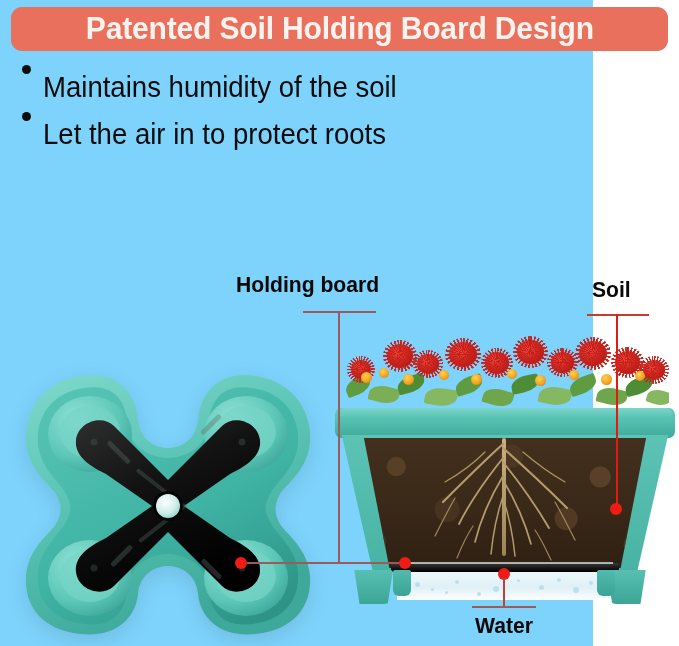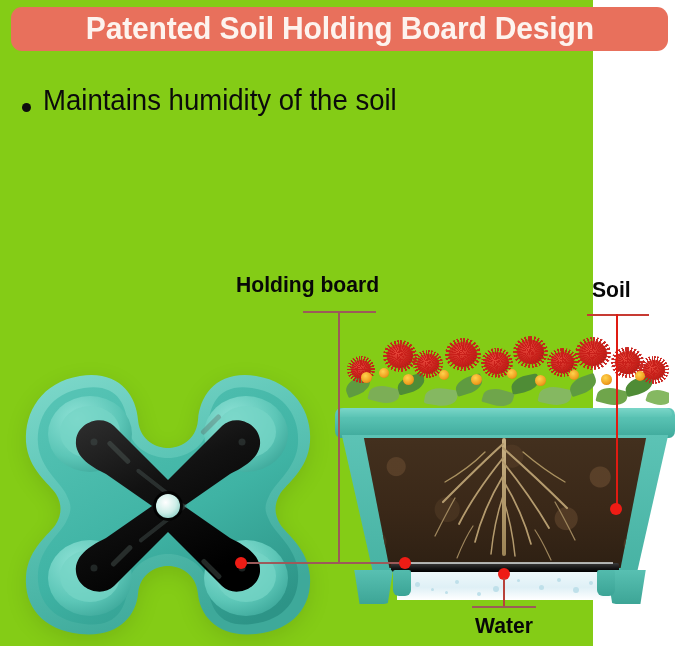--- a/index.html
+++ b/index.html
@@ -2,37 +2,37 @@
 <html><head>
 <meta charset="utf-8">
 <style>
   * { margin:0; padding:0; box-sizing:border-box; }
   html,body { background:#ffffff; }
   body {
     width:679px; height:646px;
     font-family:"Liberation Sans","DejaVu Sans",sans-serif;
     overflow:hidden; position:relative;
   }
-  #infographic { position:relative; width:593px; height:646px; background:#84cc16; }
+  #infographic { position:relative; width:593px; height:646px; background:#7dd3fc; }
 
   
   .banner {
     position:absolute; left:11px; top:7px; width:657px; height:44px;
     background:#e8705c; border-radius:11px;
     display:flex; align-items:center; justify-content:center;
   }
   .banner-title {
     color:#fdf3ee; font-size:31px; font-weight:bold;
     letter-spacing:-0.2px; white-space:nowrap;
     transform:scaleX(0.97); transform-origin:center;
   }
 
   
   .bullets { position:absolute; left:22px; top:70px; width:640px; }
-  .bullet-row { display:flex; align-items:flex-end; height:47px; }
+  .bullet-row { display:flex; align-items:flex-start; height:47px; }
   .bullet-dot {
     width:9px; height:9px; border-radius:50%; background:#0d0d0d;
     margin-right:12px; flex:0 0 auto; position:relative; top:-5px;
   }
   .bullet-text {
     color:#0b0b0b; font-size:29px; line-height:34px;
     white-space:nowrap; transform:scaleX(0.95); transform-origin:left center;
   }
 
   
@@ -178,20 +178,24 @@
 <div id="infographic">
 
   <div class="banner">
     <div class="banner-title">Patented Soil Holding Board Design</div>
   </div>
 
   <div class="bullets">
     <div class="bullet-row">
       <span class="bullet-dot"></span>
       <span class="bullet-text">Maintains humidity of the soil</span>
+    </div>
+    <div class="bullet-row">
+      <span class="bullet-dot"></span>
+      <span class="bullet-text">Let the air in to protect roots</span>
     </div>
   </div>
 
   <div class="planter-top">
     <svg class="clover-shape" viewBox="0 0 300 270" xmlns="http://www.w3.org/2000/svg">
       <defs>
         <linearGradient id="tealOuter" x1="0" y1="0" x2="0.4" y2="1">
           <stop offset="0%" stop-color="#7fd9cb"></stop>
           <stop offset="45%" stop-color="#5cc5b6"></stop>
           <stop offset="100%" stop-color="#3ea99a"></stop>

